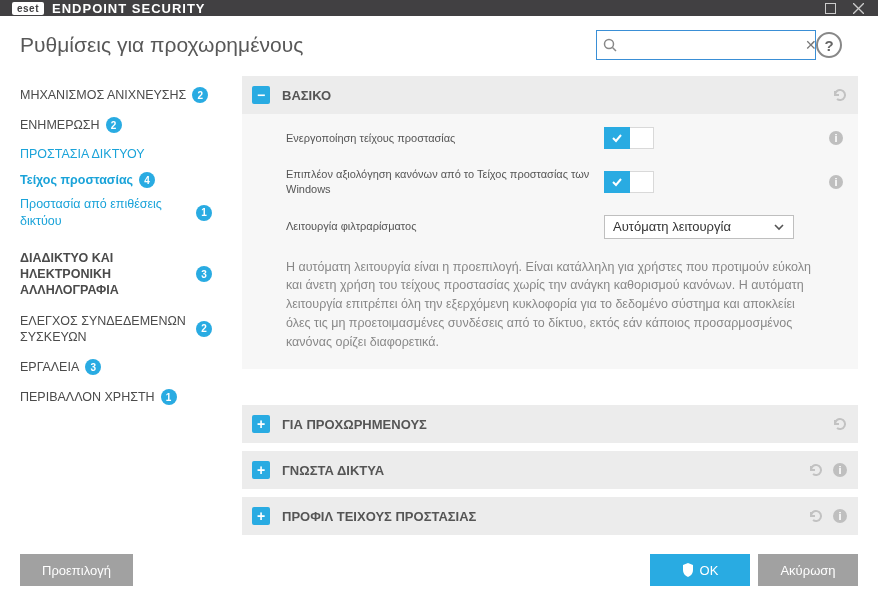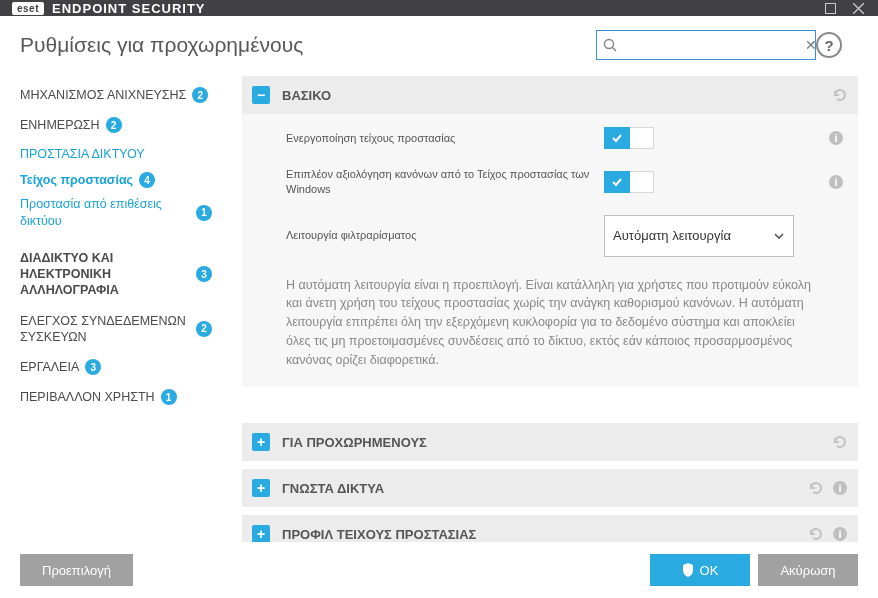--- a/index.html
+++ b/index.html
@@ -32,21 +32,21 @@
   .panel-icons { display: flex; gap: 8px; align-items: center; }
   .ico { color: #b8b8b8; cursor: pointer; display: flex; align-items: center; }
   .panel-body { background: #f7f7f7; padding: 4px 0; }
   .row { display: flex; align-items: center; padding: 9px 12px 9px 44px; gap: 12px; }
   .row-label { flex: 1; color: #555; font-size: 11px; line-height: 1.35; max-width: 340px; }
   .row-ctrl { width: 210px; display: flex; align-items: center; }
   .row-info { width: 20px; display: flex; justify-content: center; }
   .toggle { width: 50px; height: 22px; background: #d9d9d9; position: relative; cursor: pointer; }
   .toggle .on-part { position: absolute; left: 0; top: 0; width: 26px; height: 22px; background: #29abe2; display: flex; align-items: center; justify-content: center; color: #fff; }
   .toggle .knob { position: absolute; right: 1px; top: 1px; width: 23px; height: 20px; background: #fff; }
-  .select { width: 190px; height: 42px; border: 1px solid #bfbfbf; background: #fff; display: flex; align-items: center; padding: 0 8px; cursor: pointer; font-size: 13px; color: #333; justify-content: space-between; }
+  .select { width: 190px; height: 24px; border: 1px solid #bfbfbf; background: #fff; display: flex; align-items: center; padding: 0 8px; cursor: pointer; font-size: 13px; color: #333; justify-content: space-between; }
   .desc { padding: 10px 44px 14px 44px; color: #888; font-size: 12.5px; line-height: 1.5; }
   .footer { position: absolute; bottom: 0; left: 0; right: 0; height: 56px; display: flex; align-items: center; padding: 0 20px; gap: 8px; background: #fff; }
   .footer-spacer { flex: 1; }
   .btn { height: 32px; padding: 0 22px; border: 0; cursor: pointer; font-size: 13px; color: #fff; display: flex; align-items: center; justify-content: center; gap: 6px; }
   .btn.gray { background: #a1a1a1; }
   .btn.gray2 { background: #a1a1a1; min-width: 100px; }
   .btn.blue { background: #29abe2; min-width: 100px; }
   .panel-big-gap { height: 28px; }
 </style>
 </head>

